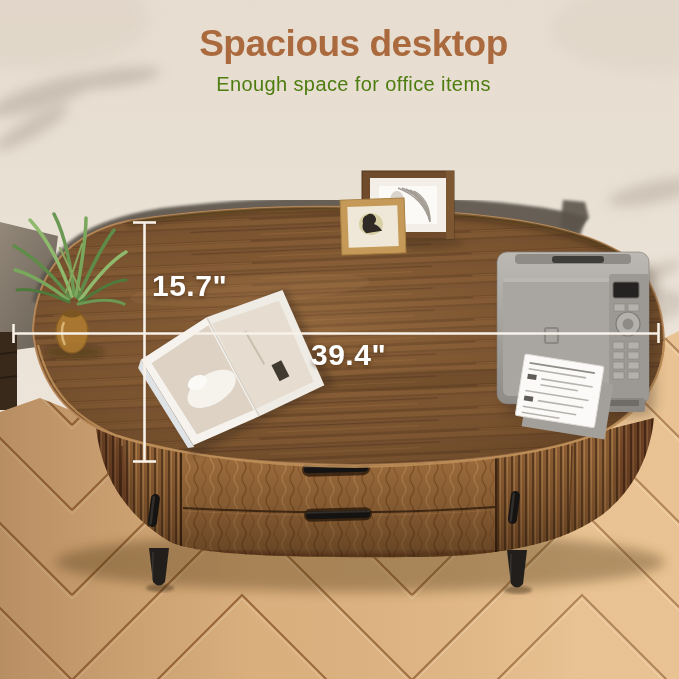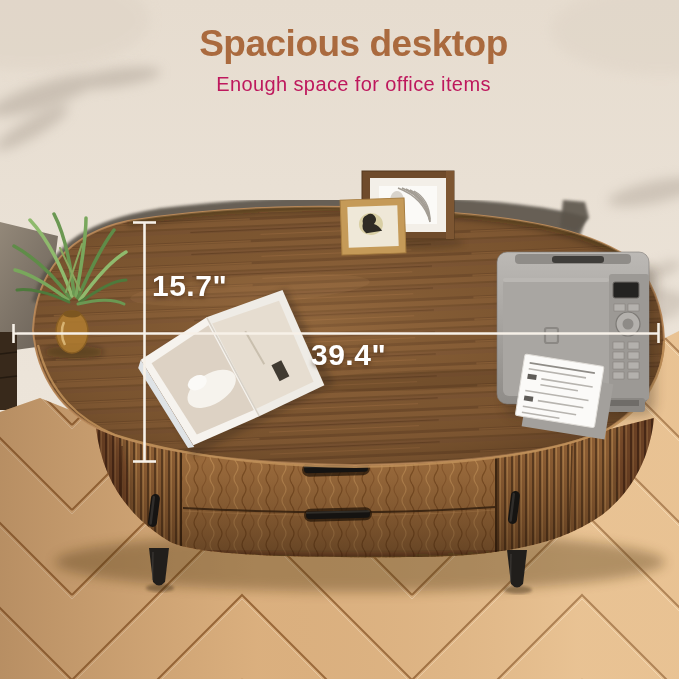--- a/index.html
+++ b/index.html
@@ -6,21 +6,21 @@
   .canvas{
     position:relative;width:679px;height:679px;overflow:hidden;
     font-family:"Liberation Sans",sans-serif;background:#ebe3d8;
   }
   .scene-svg{position:absolute;left:0;top:0;width:679px;height:679px;}
   .header{position:absolute;left:0;right:0;top:24px;text-align:center;z-index:5;padding-left:28px;}
   .title{
     font-size:37px;font-weight:700;color:#aa6a3e;letter-spacing:-0.5px;line-height:1.1;
   }
   .subtitle{
-    margin-top:8px;font-size:20px;font-weight:400;color:#be185d;letter-spacing:0.4px;
+    margin-top:8px;font-size:20px;font-weight:400;color:#4d7c0f;letter-spacing:0.4px;
   }
   .dim-label{
     position:absolute;z-index:6;color:#ffffff;font-weight:700;font-size:30px;line-height:1;
     text-shadow:0 2px 4px rgba(60,35,15,.55);letter-spacing:0.5px;white-space:nowrap;
   }
   .dim-depth{left:152px;top:271px;}
   .dim-width{left:311px;top:340px;}
 </style>
 </head>
 <body>

